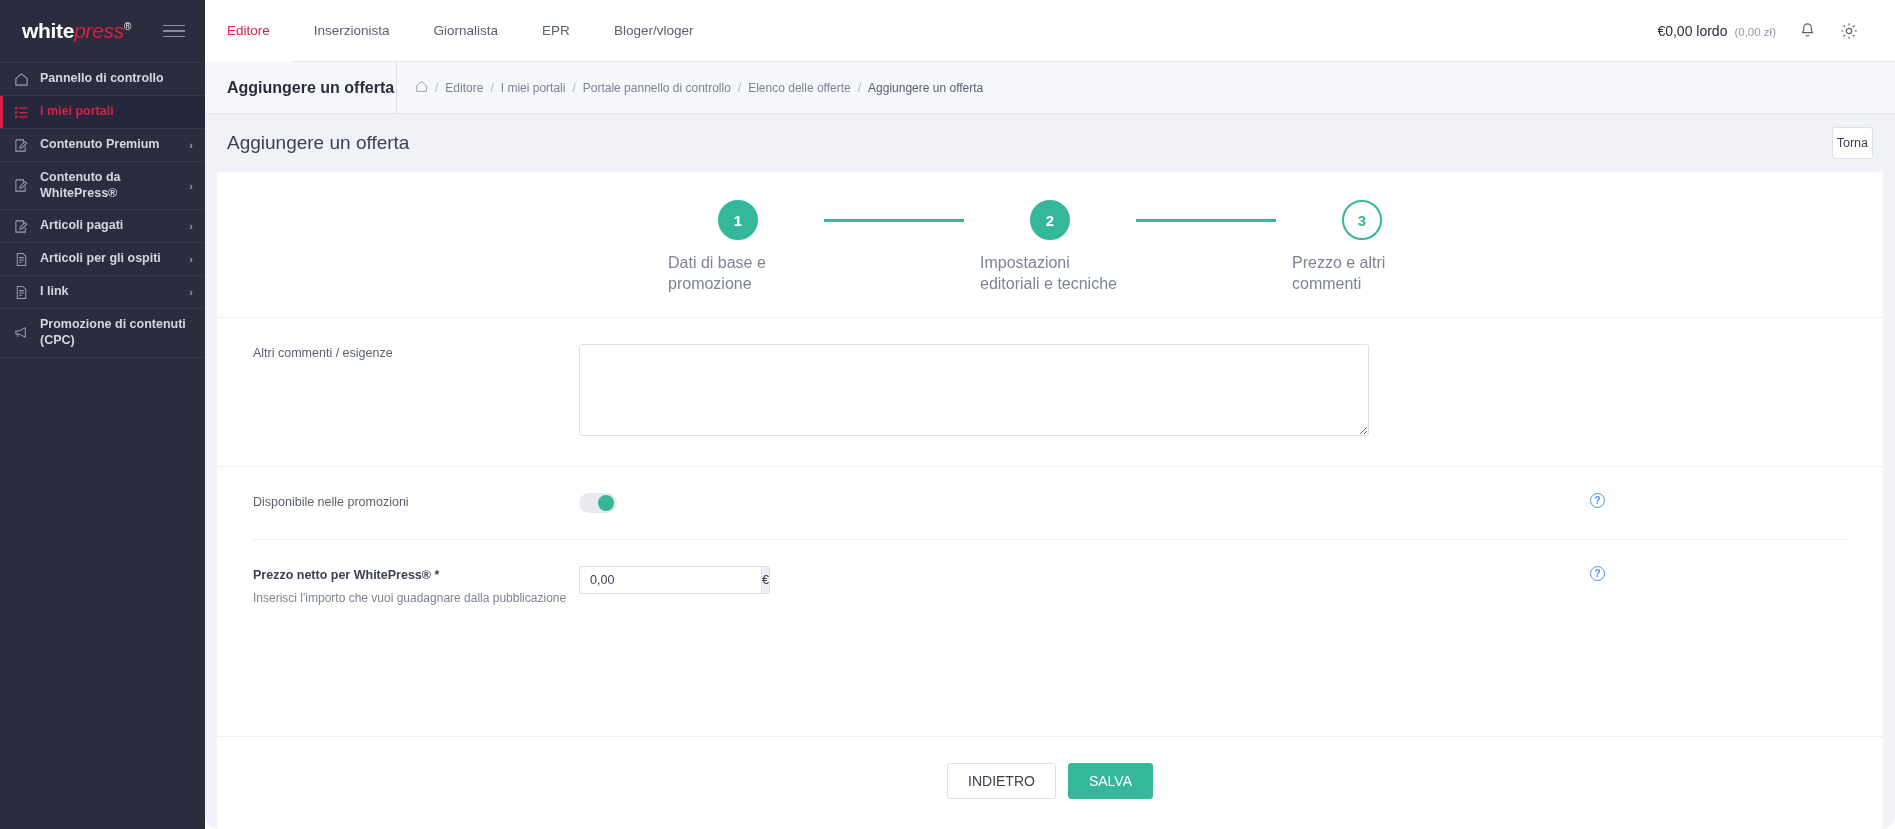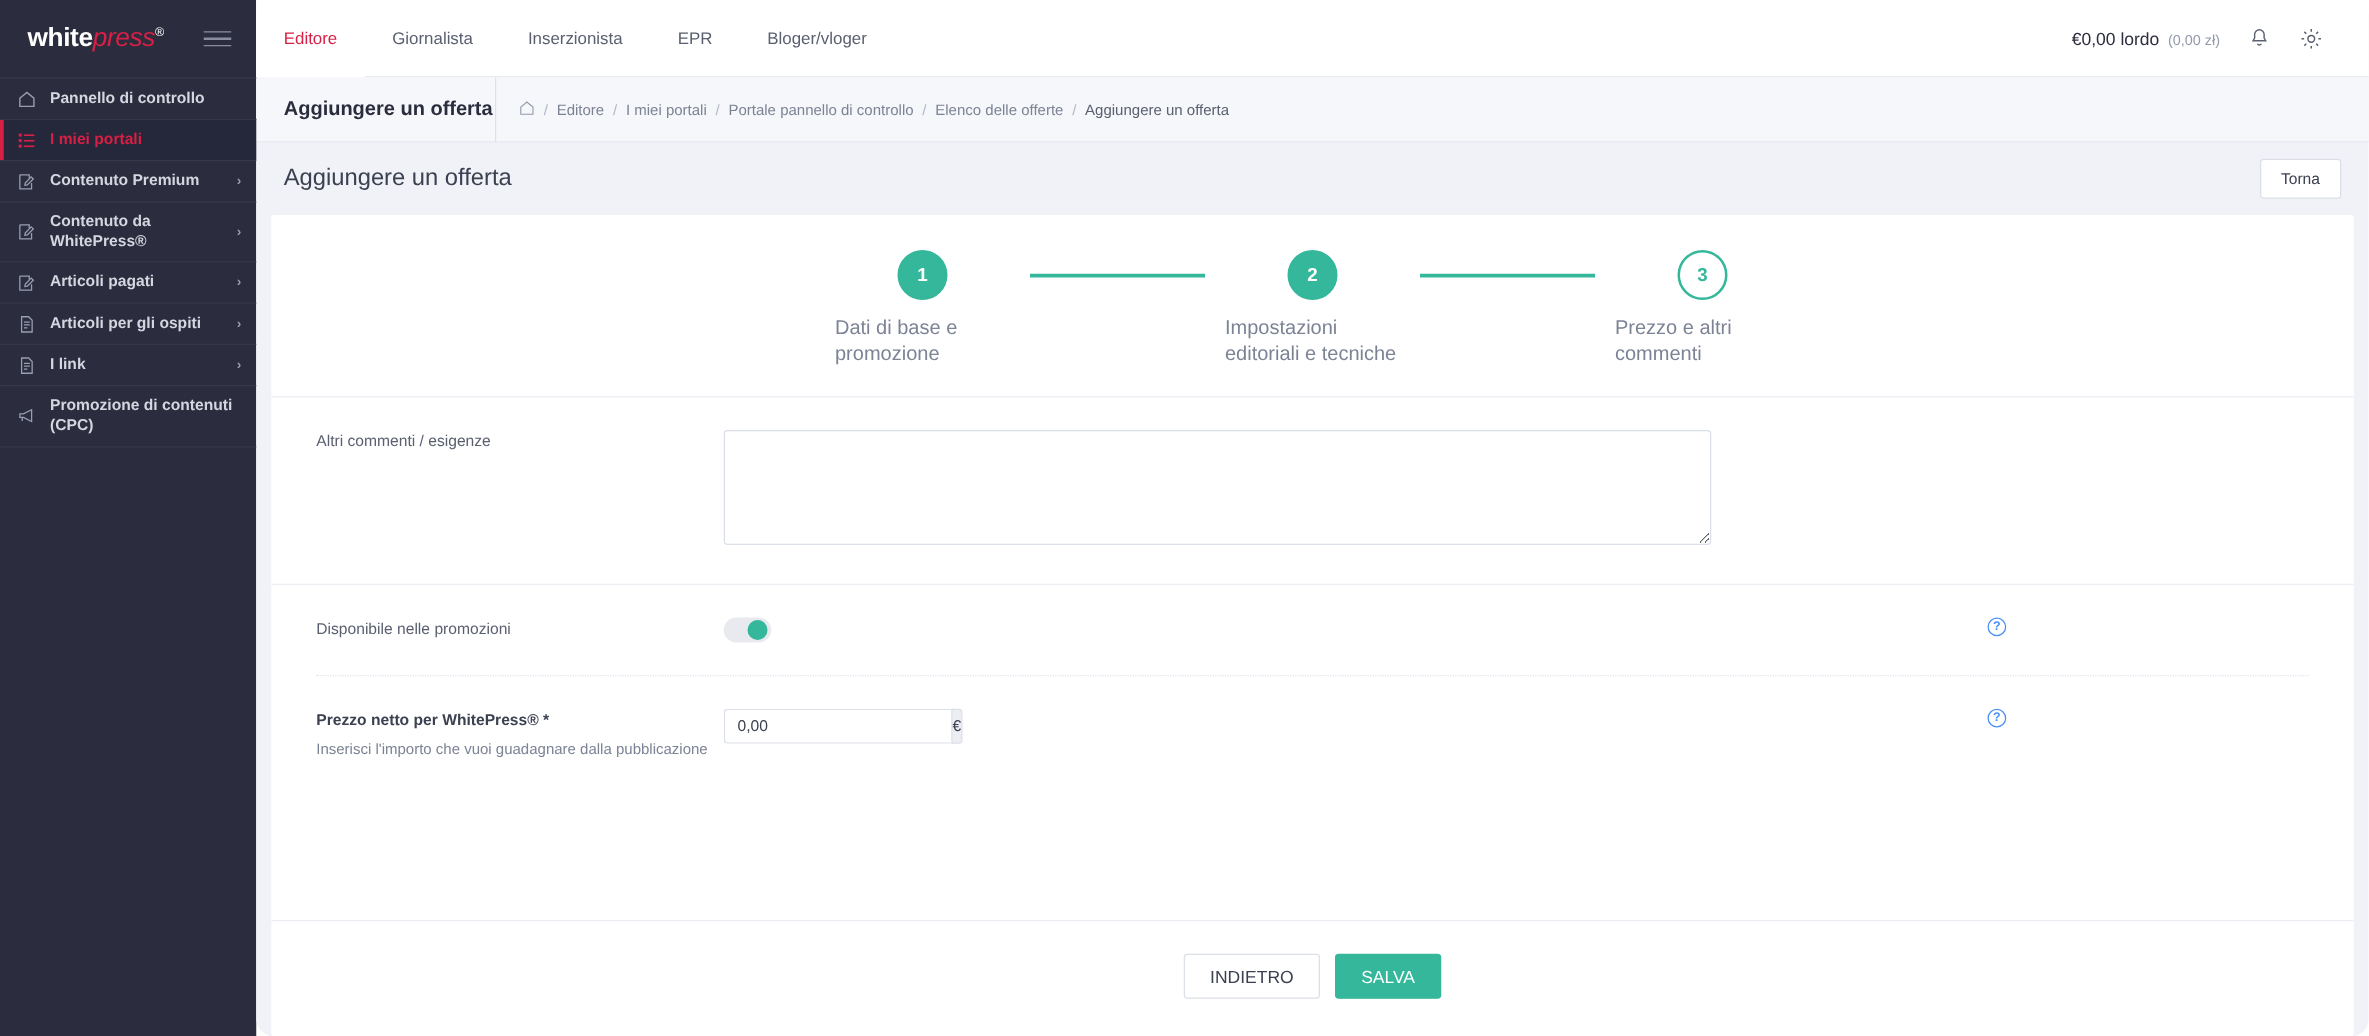--- a/index.html
+++ b/index.html
@@ -92,21 +92,21 @@
   .crumbs .cur { color: #5a6070; }
 
   .pagehead {
     height: 58px; display: flex; align-items: center;
     padding: 0 22px 0 22px;
   }
   .pagehead h1 { font-size: 19px; font-weight: normal; color: #3c4151; }
   .btn-torna {
     margin-left: auto;
     background: #ffffff; border: 1px solid #dbdfe8;
-    border-radius: 3px; padding: 8px 16px;
+    border-radius: 3px; padding: 8px 4px;
     font-size: 12.5px; color: #3c4151; cursor: pointer;
   }
 
   .card {
     margin: 0 12px 0 12px;
     background: #ffffff;
     flex: 1;
     display: flex; flex-direction: column;
     border-radius: 2px;
   }
@@ -306,22 +306,22 @@
         <span class="lbl">Promozione di contenuti (CPC)</span>
       </div>
     </nav>
   </aside>
 
   <div class="main">
 
     <div class="topbar">
       <div class="toptabs">
         <div class="toptab active">Editore</div>
+        <div class="toptab">Inserzionista</div>
         <div class="toptab">Giornalista</div>
-        <div class="toptab">Inserzionista</div>
         <div class="toptab">EPR</div>
         <div class="toptab">Bloger/vloger</div>
       </div>
       <div class="topright">
         <div class="balance">
           <span>€0,00 lordo</span>
           <span class="sub">(0,00 zł)</span>
         </div>
         <div class="icon-btn">
           <svg width="19" height="19" viewBox="0 0 20 20" fill="none" stroke="currentColor" stroke-width="1.2">

